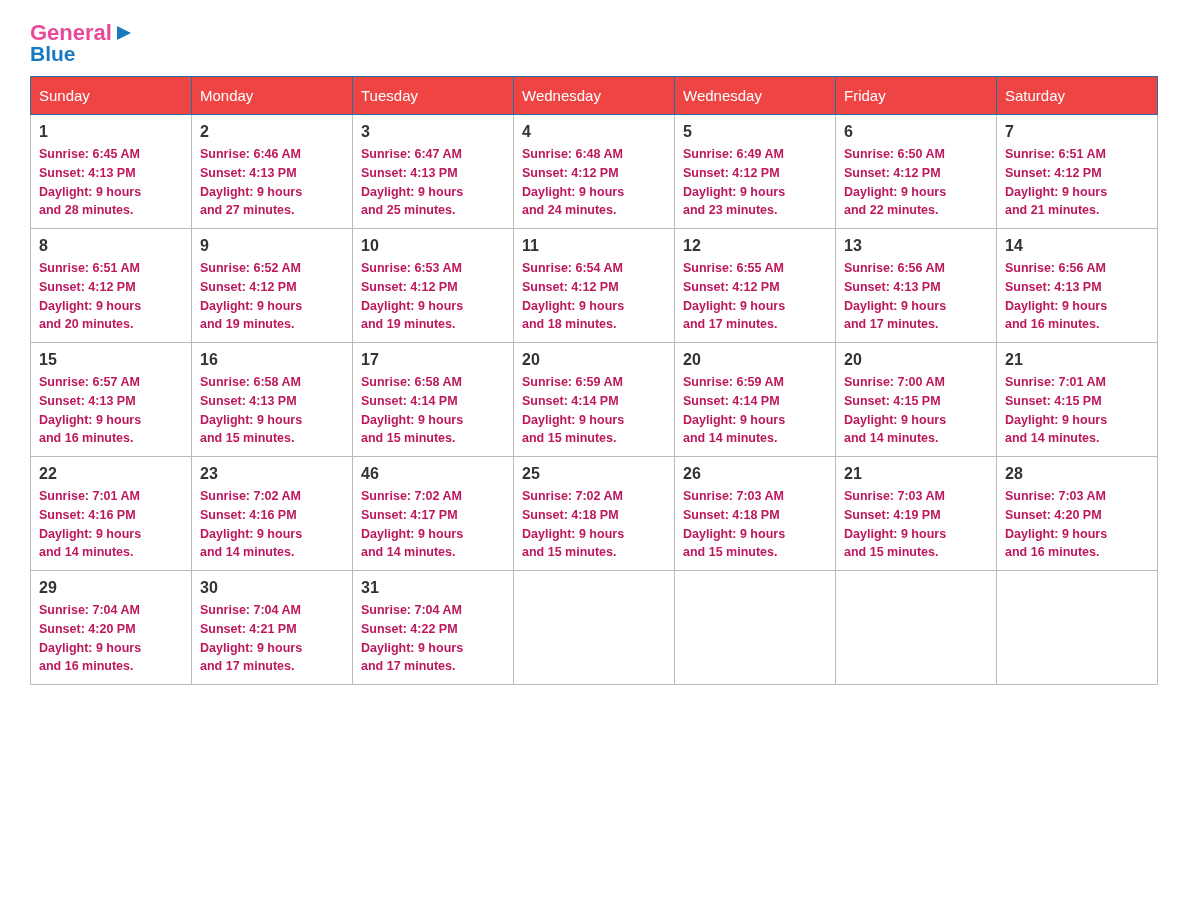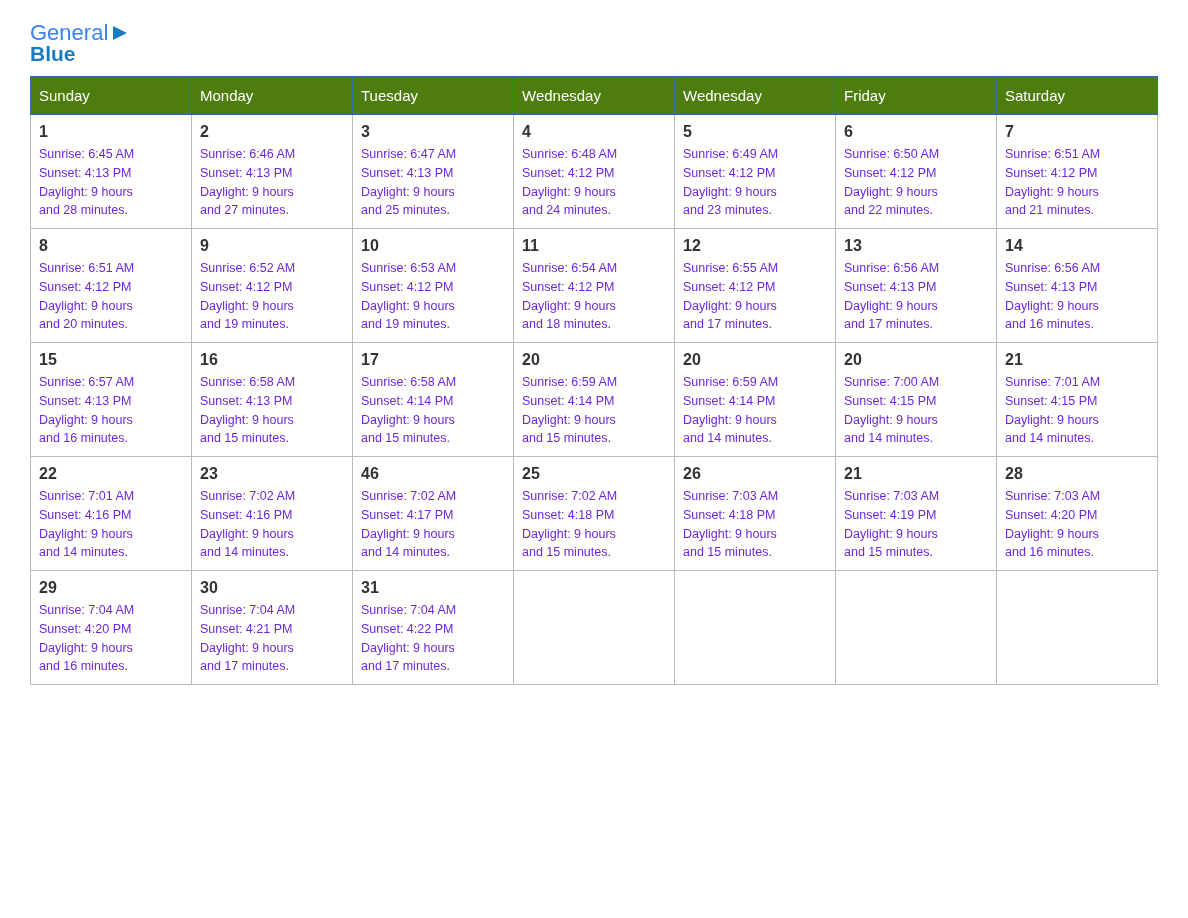--- a/index.html
+++ b/index.html
@@ -16,22 +16,22 @@
       align-items: flex-start;
       margin-bottom: 10px;
     }
     .logo {
       display: flex;
       flex-direction: column;
       align-items: flex-start;
     }
     .logo-text {
       font-size: 22px;
-      font-weight: normal;
-      color: #3b82f6;
+      font-weight: bold;
+      color: #ec4899;
     }
     .logo-blue-line {
       color: #1a7abf;
       font-size: 21px;
       font-weight: bold;
       margin-top: -4px;
     }
     .title-section {
       text-align: right;
     }
@@ -45,21 +45,21 @@
       font-size: 20px;
       color: #555;
       margin-top: 4px;
     }
     .calendar-table {
       width: 100%;
       border-collapse: collapse;
       margin-top: 10px;
     }
     .calendar-table th {
-      background-color: #4d7c0f;
+      background-color: #ef4444;
       color: #fff;
       padding: 10px 8px;
       font-size: 15px;
       font-weight: normal;
       text-align: left;
       border: 1px solid #2471a3;
     }
     .calendar-table td {
       vertical-align: top;
       padding: 8px;
@@ -71,22 +71,23 @@
     }
     .day-number {
       font-size: 16px;
       font-weight: bold;
       color: #333;
       display: block;
       margin-bottom: 4px;
     }
     .day-info {
       font-size: 12.5px;
-      color: #6d28d9;
+      color: #be185d;
       line-height: 1.5;
+      font-weight: bold;
     }
     .empty-cell {
       background: #fff;
     }
   </style>
 </head>
 <body>
 
 <div class="header">
   <div class="logo">

